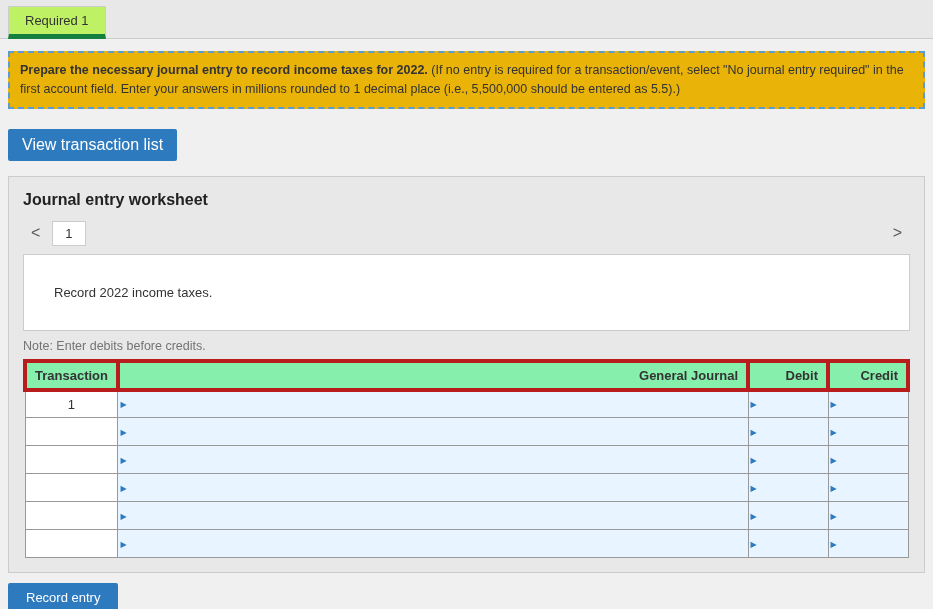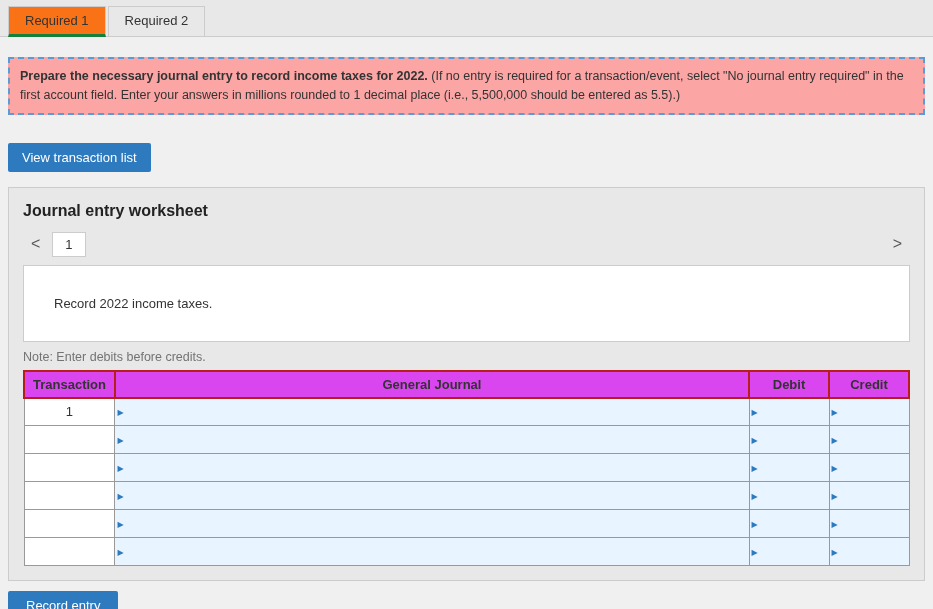--- a/index.html
+++ b/index.html
@@ -21,50 +21,50 @@
     .tab {
       padding: 6px 16px;
       border: 1px solid #ccc;
       border-bottom: none;
       background: #e8e8e8;
       cursor: pointer;
       font-size: 13px;
       margin-right: 2px;
     }
     .tab.active {
-      background: #f97316;
-      border-bottom: 3px solid #15803d;
+      background: #bef264;
+      border-bottom: 5px solid #15803d;
       margin-bottom: -1px;
       z-index: 1;
     }
 
     
     .instruction-box {
       border: 2px dashed #5b9bd5;
-      margin: 20px 8px;
+      margin: 12px 8px;
       padding: 8px 10px;
       font-size: 12.5px;
       color: #333;
-      background: #fca5a5;
+      background: #eab308;
       line-height: 1.5;
     }
     .instruction-box .bold-text {
       font-weight: bold;
       color: #333;
     }
 
     
     .view-transaction-btn {
       display: inline-block;
       margin: 8px 8px 10px 8px;
       padding: 7px 14px;
       background: #2d7abf;
       color: #fff;
       border: none;
-      font-size: 13px;
+      font-size: 16px;
       cursor: pointer;
       border-radius: 2px;
     }
 
     
     .worksheet-container {
       background: #e8e8e8;
       border: 1px solid #ccc;
       margin: 5px 8px 10px 8px;
       padding: 14px 14px 14px 14px;
@@ -119,24 +119,24 @@
       margin-bottom: 6px;
     }
 
     
     .journal-table {
       width: 100%;
       border-collapse: collapse;
       font-size: 13px;
     }
     .journal-table thead tr th {
-      background: #d946ef;
-      border: 2px solid #b91c1c;
+      background: #86efac;
+      border: 4px solid #b91c1c;
       padding: 5px 8px;
-      text-align: center;
+      text-align: right;
       font-weight: bold;
     }
     .journal-table thead tr th:first-child {
       width: 90px;
     }
     .journal-table thead tr th:nth-child(2) {
       width: auto;
     }
     .journal-table thead tr th:nth-child(3),
     .journal-table thead tr th:nth-child(4) {
@@ -199,21 +199,20 @@
     }
   </style>
 </head>
 <body>
 
 
 
 
 <div class="tabs">
   <div class="tab active">Required 1</div>
-  <div class="tab">Required 2</div>
 </div>
 
 
 <div class="instruction-box">
   <span class="bold-text">Prepare the necessary journal entry to record income taxes for 2022.</span><span> (If no entry is required for a transaction/event, select "No journal entry required" in the first account field. Enter your answers in millions rounded to 1 decimal place (i.e., 5,500,000 should be entered as 5.5).)</span>
 </div>
 
 
 <button class="view-transaction-btn">View transaction list</button>
 

